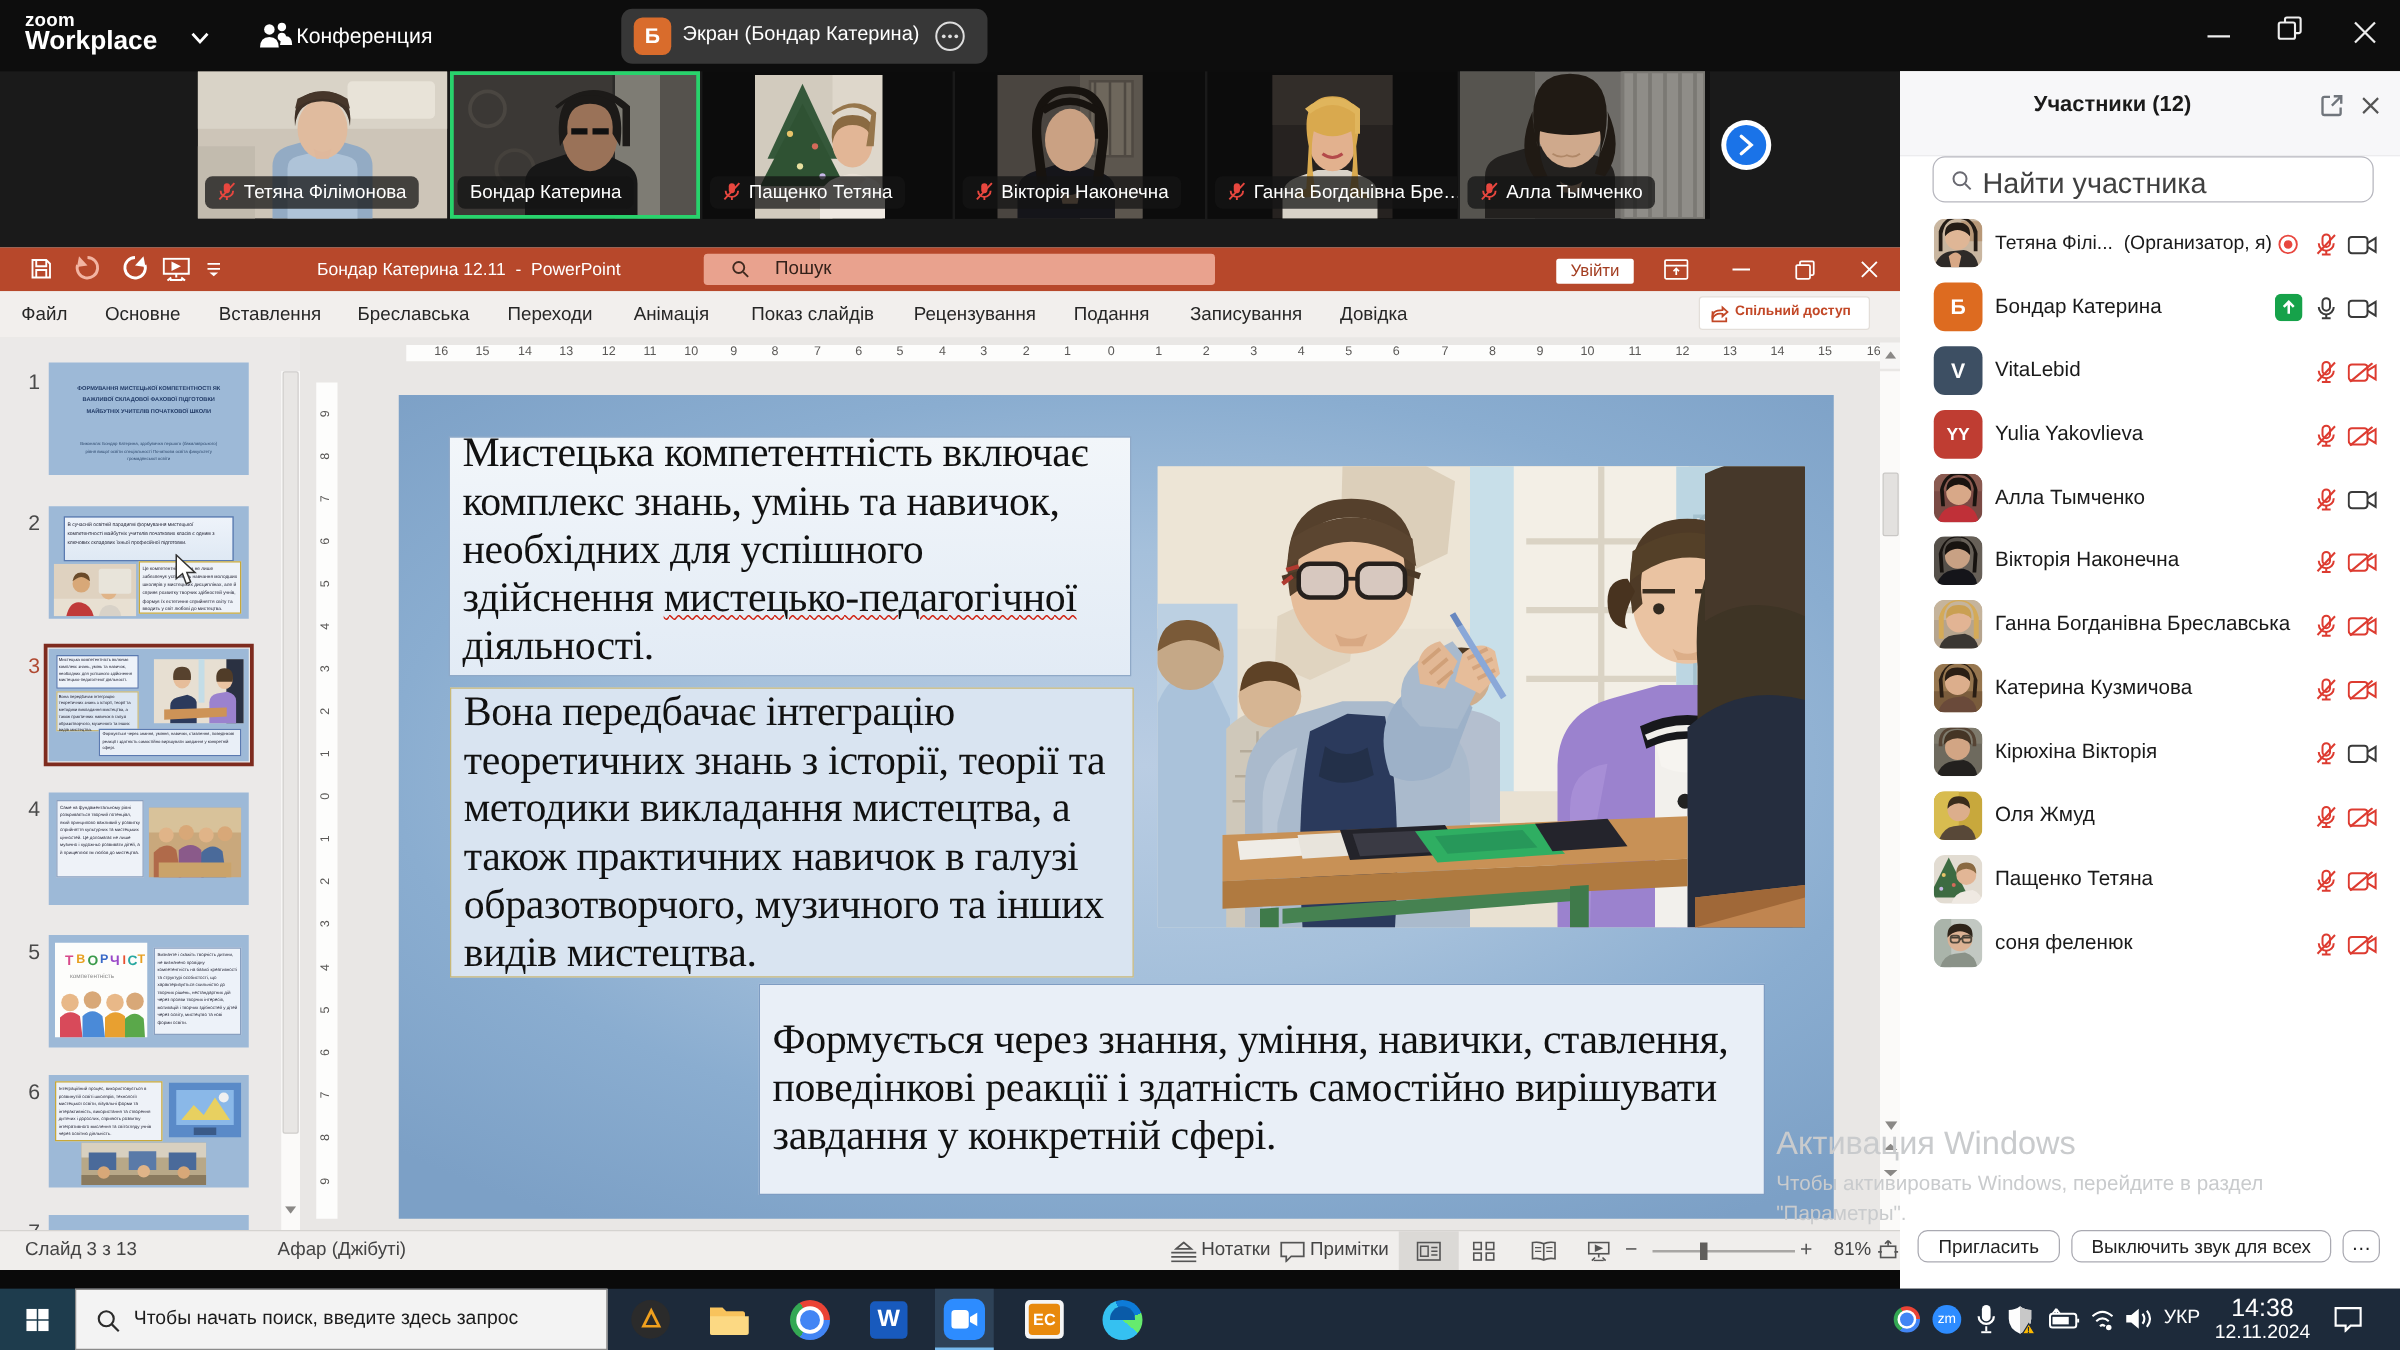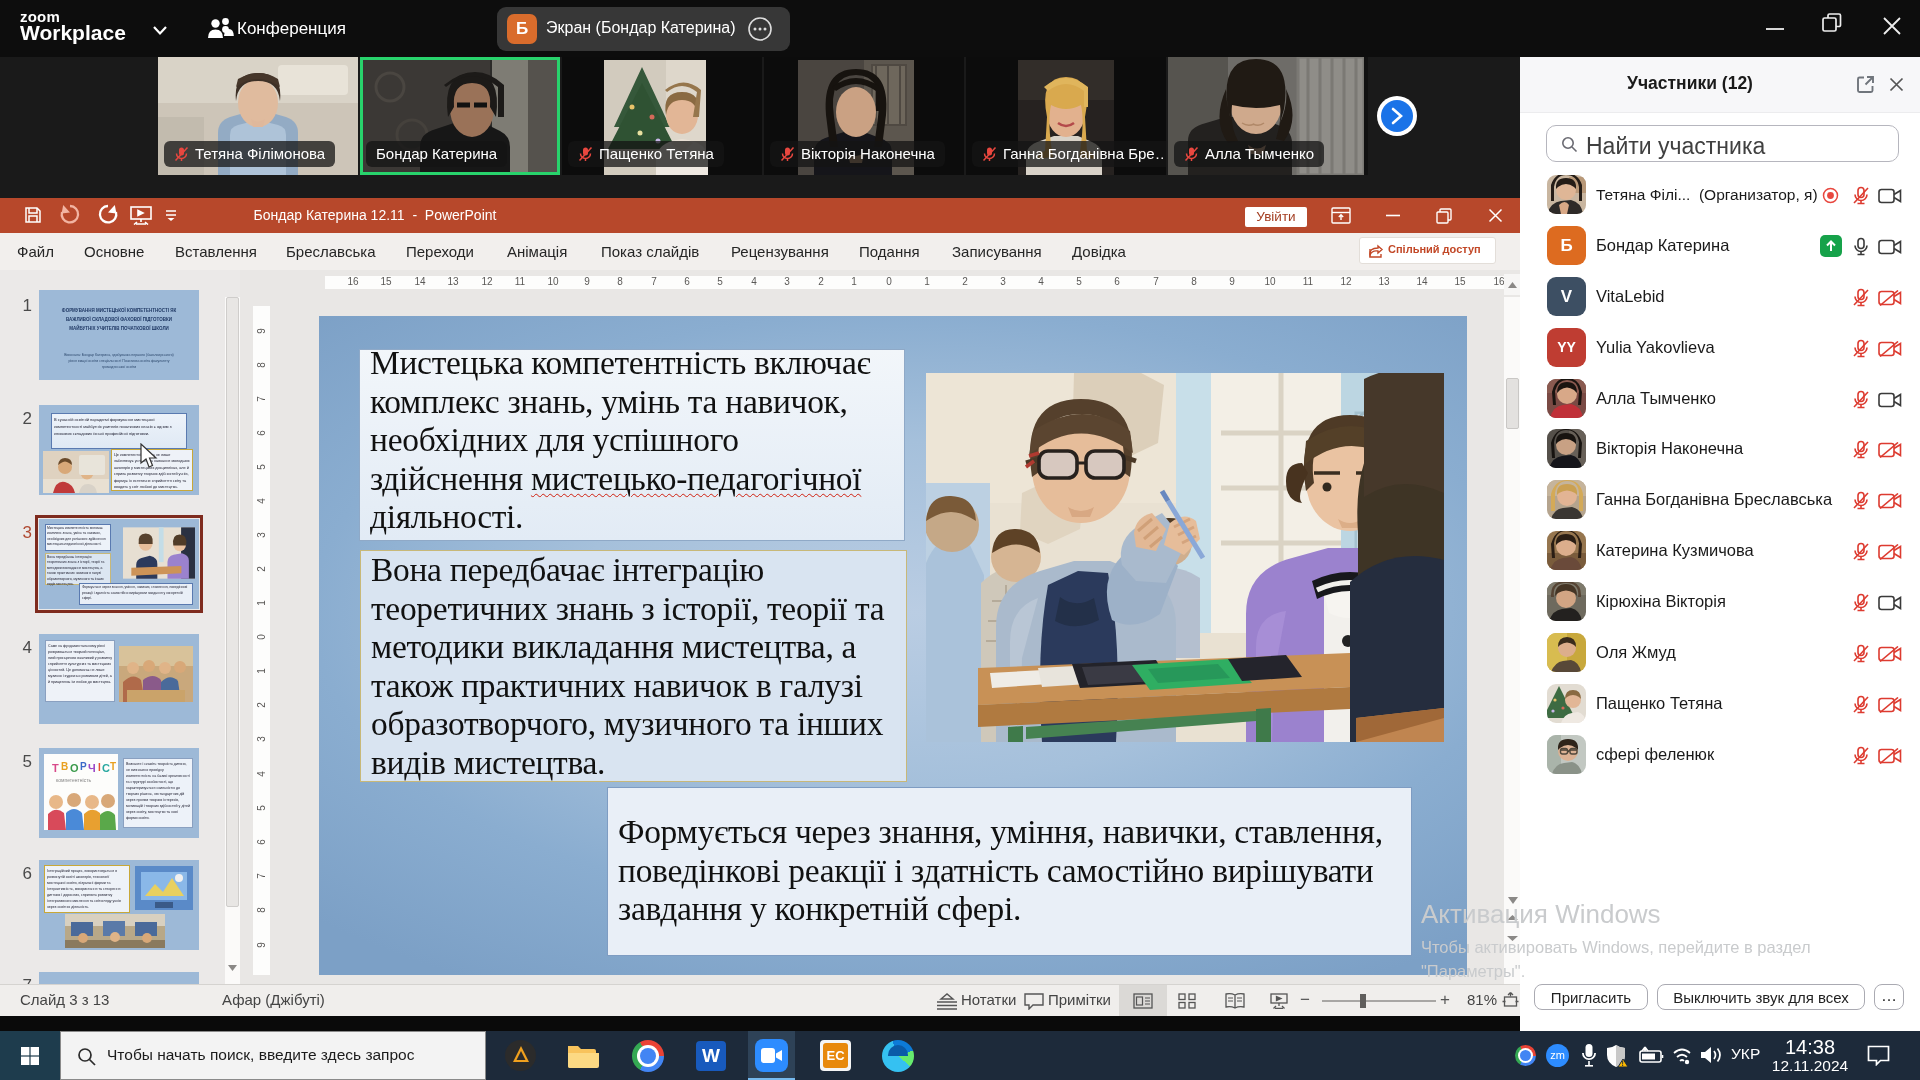--- a/index.html
+++ b/index.html
@@ -29,21 +29,21 @@
   .tbox { position:absolute; font-family:"Liberation Serif", serif; color:#111; font-size:33.5px;
     line-height:38.5px; letter-spacing:-0.3px; }
   #statusbar { position:absolute; left:0; top:786px; width:1520px; height:32px; background:#f0eeec;
     border-top:1px solid #d5d3d0; color:#444; font-size:15px; }
   #hruler i, #vruler i { position:absolute; font-style:normal; font-size:10px; color:#5a5856;
     transform:translateX(-50%); top:0; }
   #vruler i { transform:translate(-50%,-50%) rotate(-90deg); left:8px; }
   #hruler { background-image:repeating-linear-gradient(to right, transparent 0 7.5px, #b0aeac 7.5px 8.5px); background-size:100% 4px; background-position:0 5px; background-repeat:no-repeat; }
   
   #panel { left:1520px; top:57px; width:400px; height:974px; background:#fff; }
-  #phead { position:absolute; left:0; top:0; width:400px; height:56px; background:#f7f7f9;
+  #phead { position:absolute; left:0; top:0; width:400px; height:68px; background:#f7f7f9;
     border-bottom:1px solid #ececee; }
   .prow { position:absolute; left:0; width:400px; height:51px; }
   .pavatar { position:absolute; left:27px; top:6px; width:39px; height:39px; border-radius:9px;
     overflow:hidden; color:#fff; font-weight:bold; text-align:center; }
   .pname { position:absolute; left:76px; top:0; height:51px; line-height:51px; font-size:16.5px; color:#1a1a1a; white-space:nowrap; }
   .pico { position:absolute; top:15px; }
   
   #taskbar { left:0; top:1031px; width:1920px; height:49px; background:#1d2a3a; }
   #watermark { left:1421px; top:899px; color:#c9cbcd; }
 </style>
@@ -250,20 +250,27 @@
           <rect x="1" y="1" width="20" height="12"></rect>
           <path d="M8 4.5 L13 7 L8 9.5 Z" fill="#fff"></path>
           <path d="M11 13 v3 M6 18 h10 M7 16 l-3 2.5 M15 16 l3 2.5"></path>
         </g>
       </svg>
     <svg class="abs" style="left:163px;top:12px" width="16" height="12" viewBox="0 0 16 12">
         <path d="M3 1 h10 M3 5 h10" stroke="#fff" stroke-width="1.4"></path>
         <path d="M4.5 8 L8 11 L11.5 8 Z" fill="#fff"></path>
       </svg>
     <div class="abs" style="left:180px;top:9px;width:390px;text-align:center;color:#fff;font-size:14px;white-space:nowrap;">Бондар Катерина 12.11&nbsp; -&nbsp; PowerPoint</div>
+    <div class="abs" style="left:563px;top:5px;width:409px;height:25px;background:#e9a28e;border-radius:3px;">
+      <svg class="abs" style="left:22px;top:5px" width="15" height="15" viewBox="0 0 15 15">
+          <circle cx="6" cy="6" r="4.4" fill="none" stroke="#402a20" stroke-width="1.5"></circle>
+          <path d="M9.5 9.5 L13.5 13.5" stroke="#402a20" stroke-width="1.5"></path>
+        </svg>
+      <div class="abs" style="left:57px;top:3px;font-size:15px;color:#33211a;">Пошук</div>
+    </div>
     <div class="abs" style="left:1245px;top:9px;width:62px;height:20px;background:#fff;border-radius:2px;color:#a33e22;font-size:13.5px;text-align:center;line-height:19px;">Увійти</div>
     <svg class="abs" style="left:1331px;top:9px" width="20" height="17" viewBox="0 0 20 17">
         <g fill="none" stroke="#fff" stroke-width="1.4">
           <rect x="1" y="1" width="18" height="15" rx="1"></rect>
           <path d="M1 5.5 h18"></path>
           <path d="M10 13 L10 8 M7.8 10 L10 7.8 L12.2 10"></path>
         </g>
       </svg>
     <path></path>
     <svg class="abs" style="left:1385px;top:16px" width="16" height="4" viewBox="0 0 16 4">
@@ -933,21 +940,21 @@
       <div class="pavatar"><svg width="39" height="39" viewBox="0 0 39 39">
           <rect width="39" height="39" fill="#c2c8c2"></rect>
           <rect x="0" y="0" width="14" height="39" fill="#aab4aa"></rect>
           <circle cx="21" cy="16" r="10" fill="#dcb294"></circle>
           <path d="M11 15 q-1-11 10-11 q11 0 10 11 l-2-2 q-8-6-16 0Z" fill="#2e241a"></path>
           <path d="M13 15 h7 l2 2 M30 15 h-7 l-2 2" stroke="#443c30" stroke-width="1.4" fill="none"></path>
           <rect x="13.5" y="13.5" width="7" height="5.5" rx="2" fill="none" stroke="#50483c" stroke-width="1.4"></rect>
           <rect x="23" y="13.5" width="7" height="5.5" rx="2" fill="none" stroke="#50483c" stroke-width="1.4"></rect>
           <path d="M5 39 q3-10 12-11 l8-1 q8 2 10 12Z" fill="#8a9288"></path>
         </svg></div>
-      <div class="pname">сфері феленюк</div>
+      <div class="pname">соня феленюк</div>
       <svg class="pico" style="left:332px;top:17px" width="18" height="19" viewBox="0 0 18 19">
         <g stroke="#dd3b30" stroke-width="1.6" fill="none">
           <rect x="6" y="1.5" width="6" height="10" rx="3"></rect>
           <path d="M3 8.5 a6 6 0 0 0 12 0"></path>
           <path d="M9 14.5 V17.5 M5.5 17.5 h7"></path>
           <path d="M2 17 L16 2"></path>
         </g>
       </svg>
       <svg class="pico" style="left:358px;top:19px" width="24" height="16" viewBox="0 0 24 16">
         <g stroke="#dd3b30" stroke-width="1.6" fill="none">

